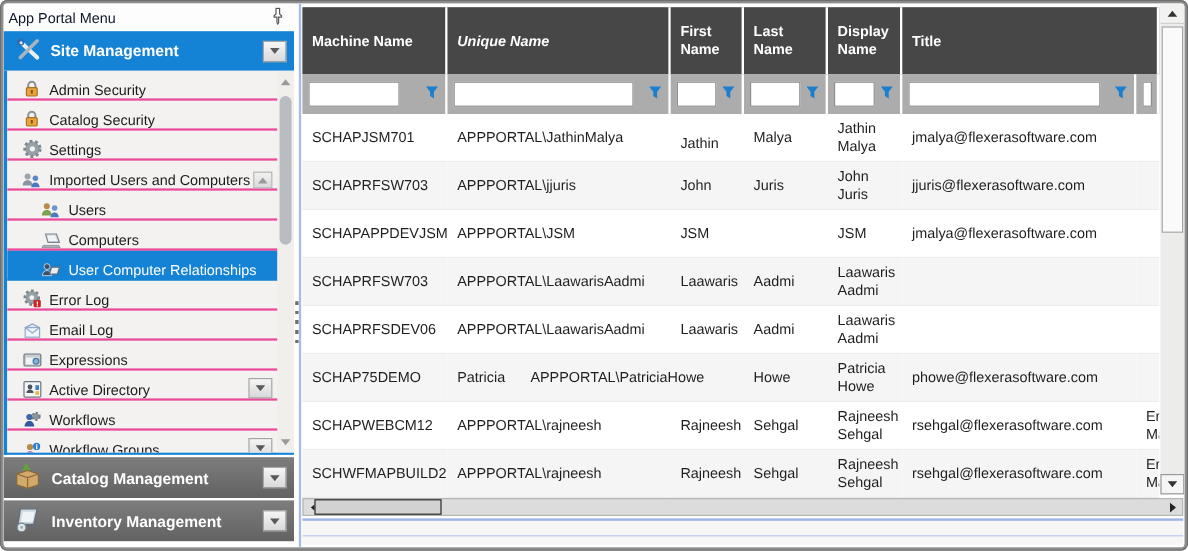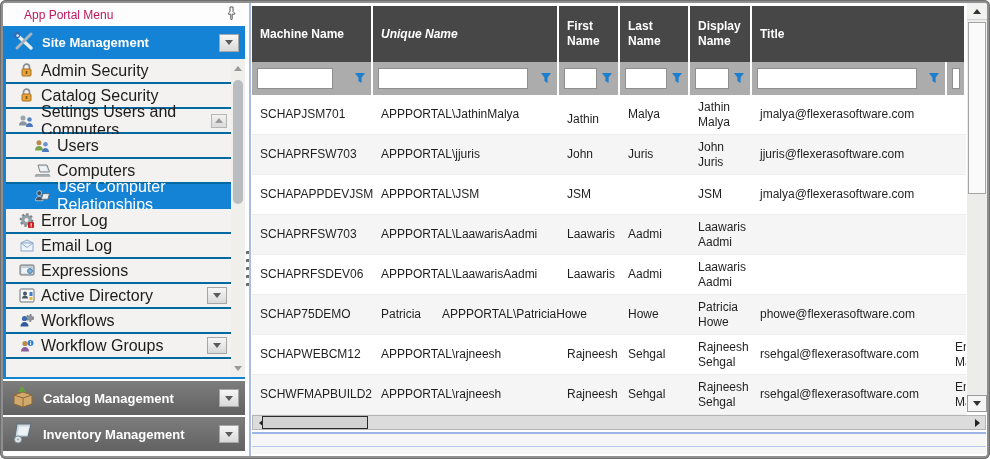--- a/index.html
+++ b/index.html
@@ -7,37 +7,37 @@
     font-family: "Liberation Sans", sans-serif; }
   .window { position: absolute; inset: 0; background: #8f8f8f;
     border-radius: 6px; box-shadow: inset 0 0 0 1px #6f6f6f; }
   .content { position: absolute; inset: 3px; background: #ffffff;
     border-radius: 3px; overflow: hidden; }
 
   
   .sidebar { position: absolute; left: 0; top: 0; width: 242px; height: 100%;
     background: #ffffff; }
   .sb-title { height: 23px; display: flex; align-items: center;
-    padding: 0 8px 0 21px; background: #fdfdfd; color: #be185d; font-size: 12px; }
+    padding: 0 8px 0 4px; background: #fdfdfd; color: #0f172a; font-size: 12px; }
   .sb-title .t { flex: 1; }
   .sec-blue { height: 33px; background: #1583d5; color: #fff;
     display: flex; align-items: center; gap: 7px; padding: 0 6px 0 10px;
     font-size: 13px; font-weight: bold; }
   .sec-blue .lbl { flex: 1; }
   .dd-btn { width: 20px; height: 18px; background: linear-gradient(#f6f6f6,#d9d9d9);
     border: 1px solid #a6a6a6; display: flex; align-items: center; justify-content: center; }
   .tri-down { width: 0; height: 0; border: 4px solid transparent;
     border-top: 5px solid #5a5a5a; margin-top: 4px; }
   .tri-up-sm { width: 0; height: 0; border: 4px solid transparent;
     border-bottom: 5px solid #9a9a9a; margin-bottom: 4px; }
 
   .menu-wrap { position: relative; height: 320px; background: #f4f2f0;
     border-left: 3px solid #1583d5; border-bottom: 2px solid #1583d5; overflow: hidden; }
-  .mi { position: relative; height: 25px; display: flex; align-items: center; gap: 6px;
-    padding-left: 12px; border-bottom: 2px solid #0369a1; font-size: 16px; color: #1c1c1c;
+  .mi { position: relative; height: 25px; display: flex; align-items: flex-end; gap: 6px;
+    padding-left: 12px; border-bottom: 2px solid #ec4899; font-size: 12px; color: #1c1c1c;
     background: #f4f2f0; cursor: default; }
   .mi.ind { padding-left: 28px; }
   .mi.sel { background: #1583d5; color: #ffffff; border-bottom-color: #1583d5; }
   .mi .icon { width: 17px; display: flex; justify-content: center; flex: none; }
   .mi .btn-right { position: absolute; right: 18px; }
   .sm-btn { width: 16px; height: 14px; background: linear-gradient(#f2f2f2,#dadada);
     border: 1px solid #b5b5b5; display: flex; align-items: center; justify-content: center; }
 
   .menu-sb { position: absolute; top: 0; right: 0; width: 14px; height: 318px;
     background: #f1efec; }
@@ -157,28 +157,38 @@
                 <svg width="13" height="15" viewBox="0 0 13 15">
                   <path d="M3.5 6V4.2a3 3 0 016 0V6" fill="none" stroke="#8a8f94" stroke-width="1.7"></path>
                   <rect x="2" y="6" width="9" height="7" rx="1" fill="#e8a33d" stroke="#a8731f"></rect>
                   <rect x="5.7" y="8" width="1.6" height="3" fill="#7a5414"></rect>
                 </svg>
               </span>
               <span>Catalog Security</span>
             </div>
             <div class="mi">
               <span class="icon">
+                <svg width="16" height="16" viewBox="0 0 16 16">
+                  <circle cx="8" cy="8" r="6" fill="#95a0a7"></circle>
+                  <circle cx="8" cy="8" r="6.4" fill="none" stroke="#7d878e" stroke-width="2.4" stroke-dasharray="2.4 2.2"></circle>
+                  <circle cx="8" cy="8" r="2.2" fill="#f4f2f0"></circle>
+                </svg>
+              </span>
+              <span>Settings</span>
+            </div>
+            <div class="mi">
+              <span class="icon">
                 <svg width="17" height="14" viewBox="0 0 17 14">
                   <circle cx="5" cy="4" r="2.5" fill="#9aa5ad"></circle>
                   <path d="M1 11.5c0-3 1.8-4.3 4-4.3s4 1.3 4 4.3Z" fill="#8894a0"></path>
                   <circle cx="11.5" cy="5.5" r="2.3" fill="#5b87c6"></circle>
                   <path d="M8 13c0-2.6 1.6-3.9 3.5-3.9s3.5 1.3 3.5 3.9Z" fill="#4a79c0"></path>
                 </svg>
               </span>
-              <span>Settings Users and Computers</span>
+              <span>Imported Users and Computers</span>
               <span class="sm-btn btn-right">
                 <span class="tri-up-sm"></span>
               </span>
             </div>
             <div class="mi ind">
               <span class="icon">
                 <svg width="17" height="14" viewBox="0 0 17 14">
                   <circle cx="5" cy="3.8" r="2.5" fill="#b98a4a"></circle>
                   <path d="M1 11.5c0-3 1.8-4.4 4-4.4s4 1.4 4 4.4Z" fill="#7aa34d"></path>
                   <circle cx="11.5" cy="5.3" r="2.3" fill="#6b93cf"></circle>

